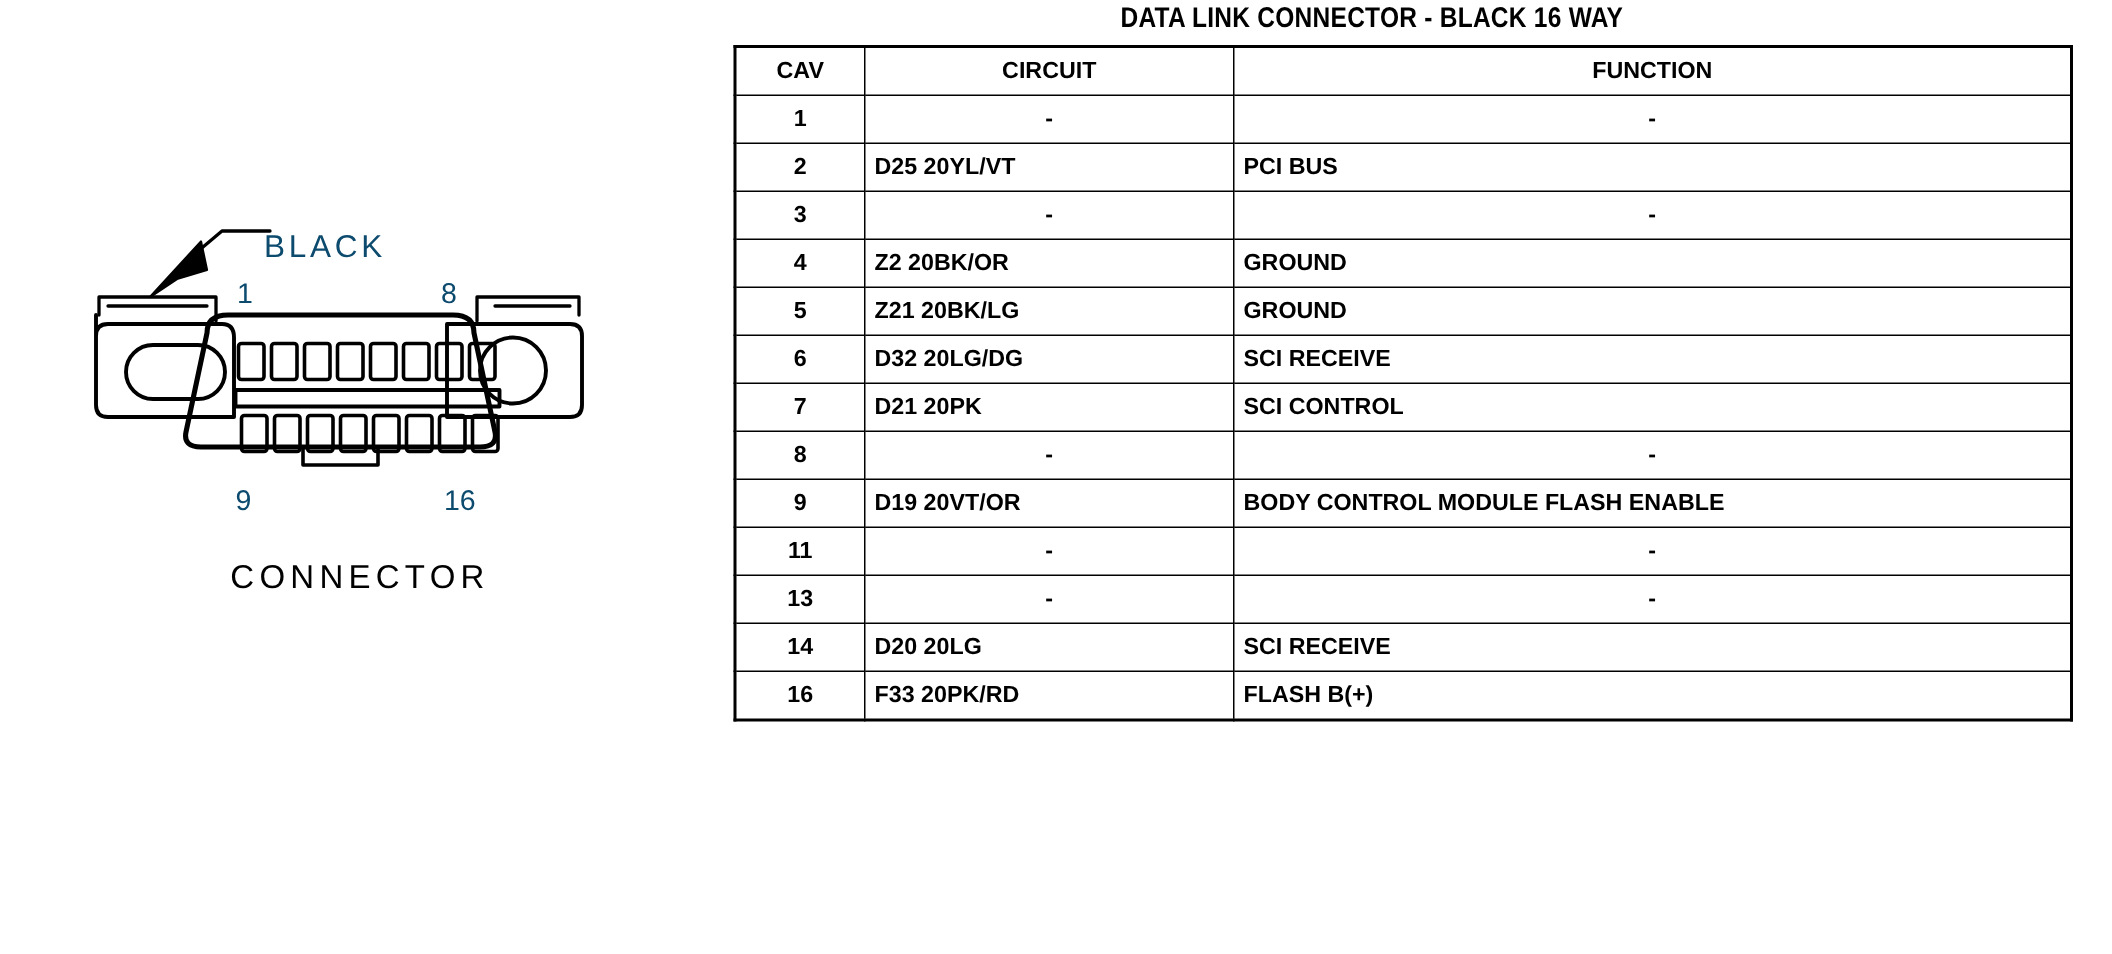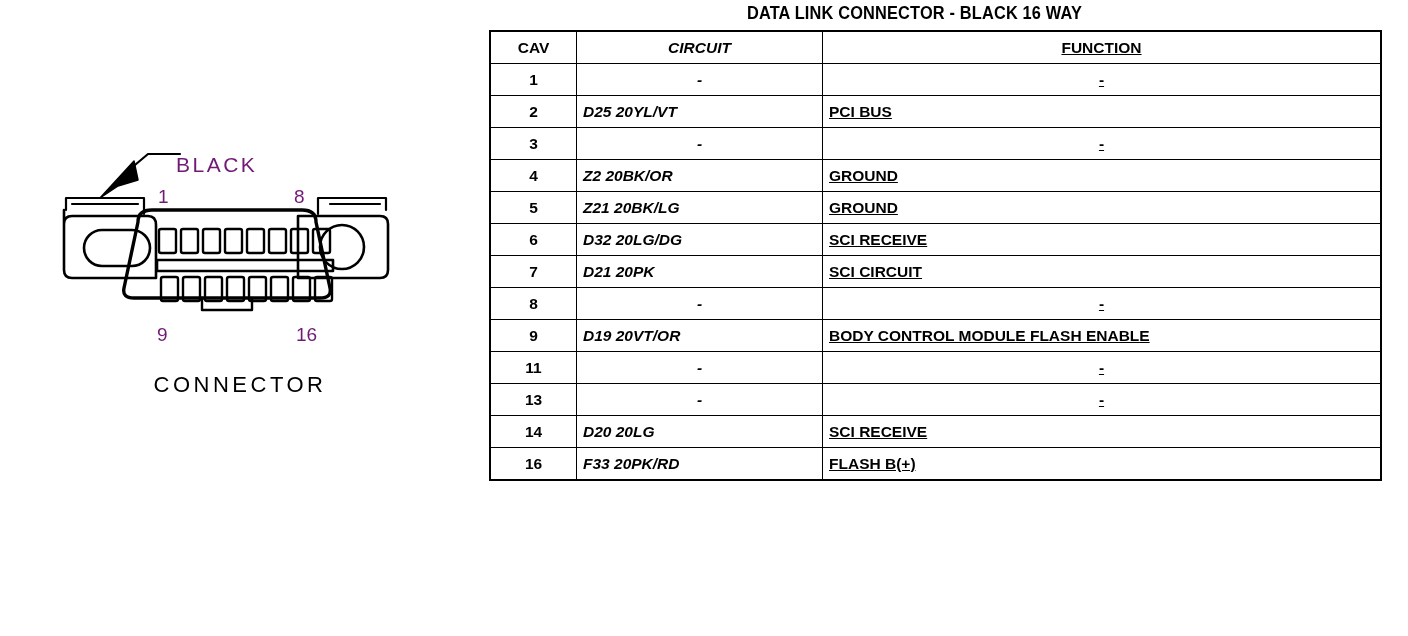--- a/index.html
+++ b/index.html
@@ -14,21 +14,21 @@
   #page{position:absolute;left:0;top:0;width:1408px;height:636px;}
 
   
   #connector-panel{position:absolute;left:0;top:0;width:480px;height:636px;}
 
   #connector-svg{position:absolute;left:30px;top:130px;}
 
   .dia-label{
     position:absolute;
     font-family:"Liberation Sans","DejaVu Sans",sans-serif;
-    color:#701a75;
+    color:#0c4a6e;
     white-space:nowrap;
   }
   #black-label{
     left:176px;top:153px;
     font-size:21px;letter-spacing:2.5px;font-weight:400;
   }
   #pin-1-label{left:158px;top:186px;font-size:19px;}
   #pin-8-label{left:294px;top:186px;font-size:19px;}
   #pin-9-label{left:157px;top:324px;font-size:19px;}
   #pin-16-label{left:296px;top:324px;font-size:19px;}
@@ -68,22 +68,22 @@
     height:31px;
     padding:0 6px;
     font-size:15.5px;
     font-weight:bold;
     font-family:"Liberation Sans","DejaVu Sans",sans-serif;
     vertical-align:middle;
     transform-origin:left center;
   }
   table#pinout{border:2.5px solid #000;}
   .col-cav{width:73px;text-align:center;}
-  .col-circuit{width:233px;text-align:left;font-style:italic;}
-  .col-function{width:545px;text-align:left;text-decoration:underline;}
+  .col-circuit{width:233px;text-align:left;}
+  .col-function{width:545px;text-align:left;}
 
   thead th{font-weight:normal;font-size:16px;}
   thead .col-cav{text-align:center;}
   thead .col-circuit{text-align:center;}
   thead .col-function{text-align:center;}
 
   td.col-cav{font-weight:bold;}
   td.dash{text-align:center;font-weight:bold;}
 </style>
 </head>
@@ -195,21 +195,21 @@
             <td class="col-function">GROUND</td>
           </tr>
           <tr>
             <td class="col-cav">6</td>
             <td class="col-circuit">D32 20LG/DG</td>
             <td class="col-function">SCI RECEIVE</td>
           </tr>
           <tr>
             <td class="col-cav">7</td>
             <td class="col-circuit">D21 20PK</td>
-            <td class="col-function">SCI CIRCUIT</td>
+            <td class="col-function">SCI CONTROL</td>
           </tr>
           <tr>
             <td class="col-cav">8</td>
             <td class="col-circuit dash">-</td>
             <td class="col-function dash">-</td>
           </tr>
           <tr>
             <td class="col-cav">9</td>
             <td class="col-circuit">D19 20VT/OR</td>
             <td class="col-function">BODY CONTROL MODULE FLASH ENABLE</td>

